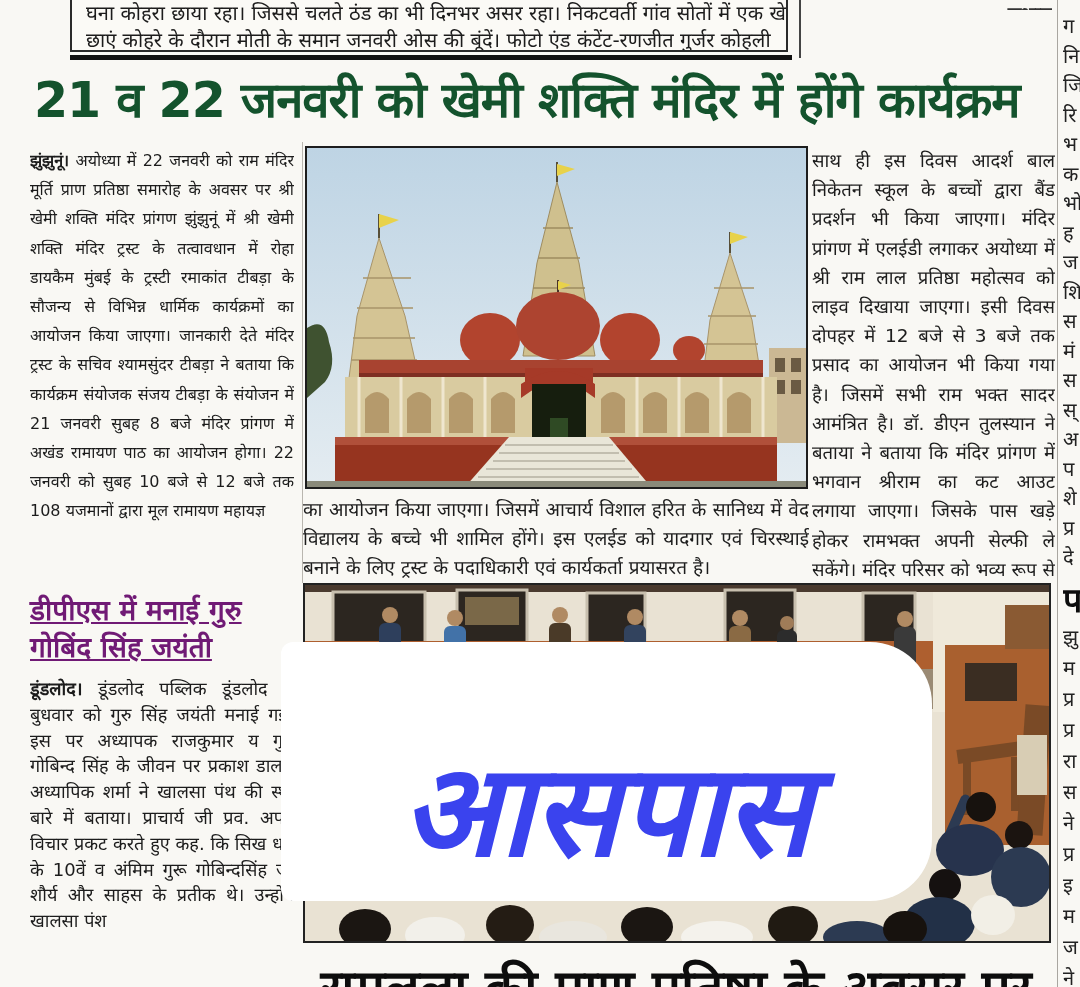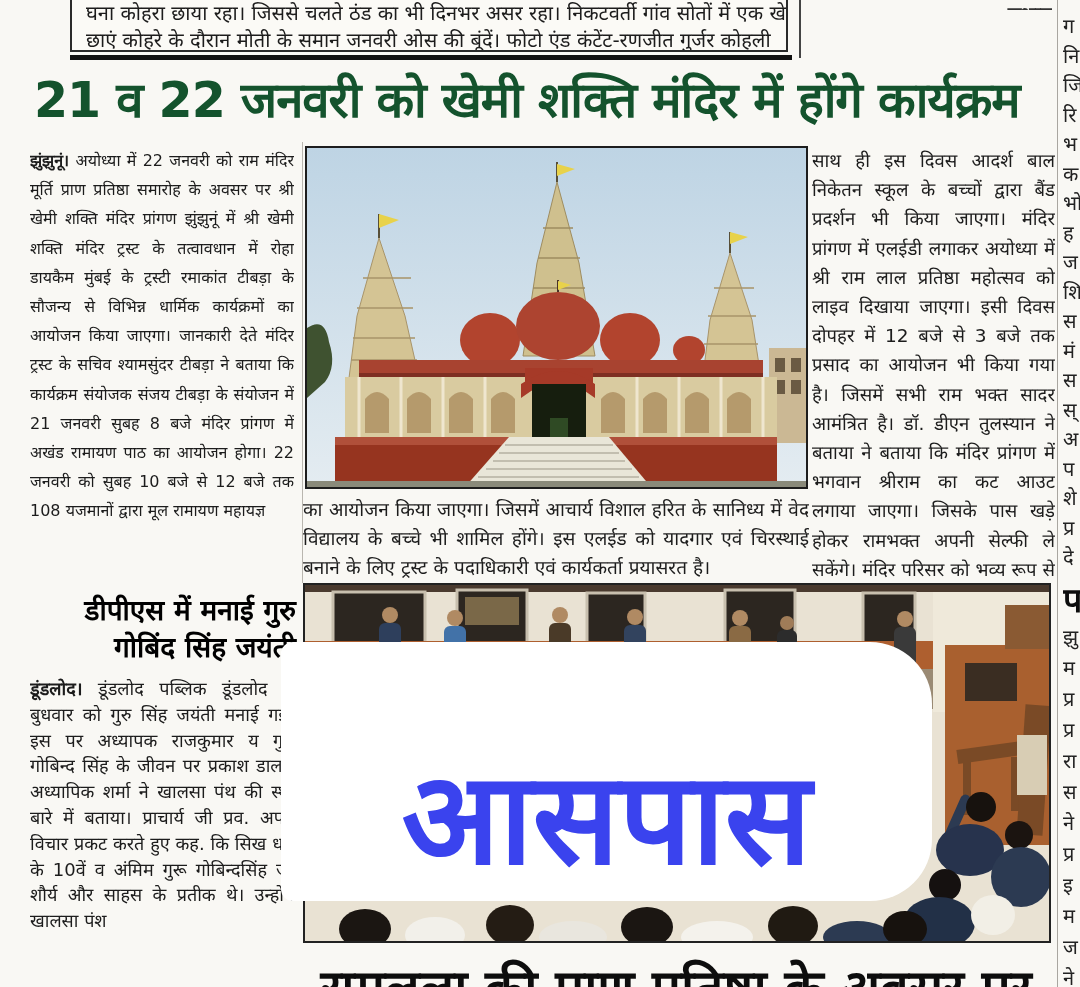--- a/index.html
+++ b/index.html
@@ -33,36 +33,36 @@
   .col-right{left:812px;top:146px;width:243px;height:438px;
     font-size:18.5px;line-height:29.2px;text-align:justify;overflow:hidden;}
   .divider-v-left{left:302px;top:142px;width:1px;height:441px;background:#b9b6af;}
   .divider-v-right{left:1057px;top:0;width:1px;height:987px;background:#a9a6a0;}
   
   .temple-photo{left:305px;top:146px;width:503px;height:343px;
     border:2px solid #1d1d1d;box-sizing:border-box;background:#c6dae7;}
   .caption{left:303px;top:495px;width:506px;height:88px;
     font-size:19px;line-height:29px;text-align:justify;overflow:hidden;}
   
-  .dps-headline{left:30px;top:592px;width:266px;text-align:right;
-    font-size:28px;line-height:37px;font-weight:bold;color:#000000;}
+  .dps-headline{left:30px;top:592px;width:266px;text-align:left;
+    font-size:28px;line-height:37px;font-weight:bold;color:#701a75;text-decoration:underline;}
   .dps-body{left:30px;top:676px;width:264px;height:311px;
     font-size:18px;line-height:25.8px;text-align:justify;overflow:hidden;}
   
   .event-photo{left:303px;top:583px;width:748px;height:360px;
     border:2px solid #222;box-sizing:border-box;background:#e8e2d5;overflow:hidden;}
   
   .overlay-box{
     left:281px;top:642px;width:651px;height:259px;background:#ffffff;
     border-radius:12px 62px 62px 12px;z-index:5;
     display:flex;justify-content:center;align-items:flex-end;
   }
   .overlay-text{
     font-size:128px;line-height:1;font-weight:bold;color:#3a43ee;
-    padding-bottom:18px;white-space:nowrap;
+    padding-bottom:26px;white-space:nowrap;font-style:italic;
   }
   
   .bottom-headline{
     left:300px;top:951px;width:752px;text-align:center;
     font-size:51px;font-weight:bold;color:#0d0d0d;white-space:nowrap;z-index:6;
   }
   
   .edge-col{left:1063px;top:0;width:30px;height:987px;overflow:hidden;z-index:4;}
   .edge-top{position:absolute;top:12px;left:0;font-size:20px;line-height:29.5px;color:#222;}
   .edge-head{position:absolute;top:576px;left:0;font-size:34px;font-weight:bold;color:#0d0d0d;}

